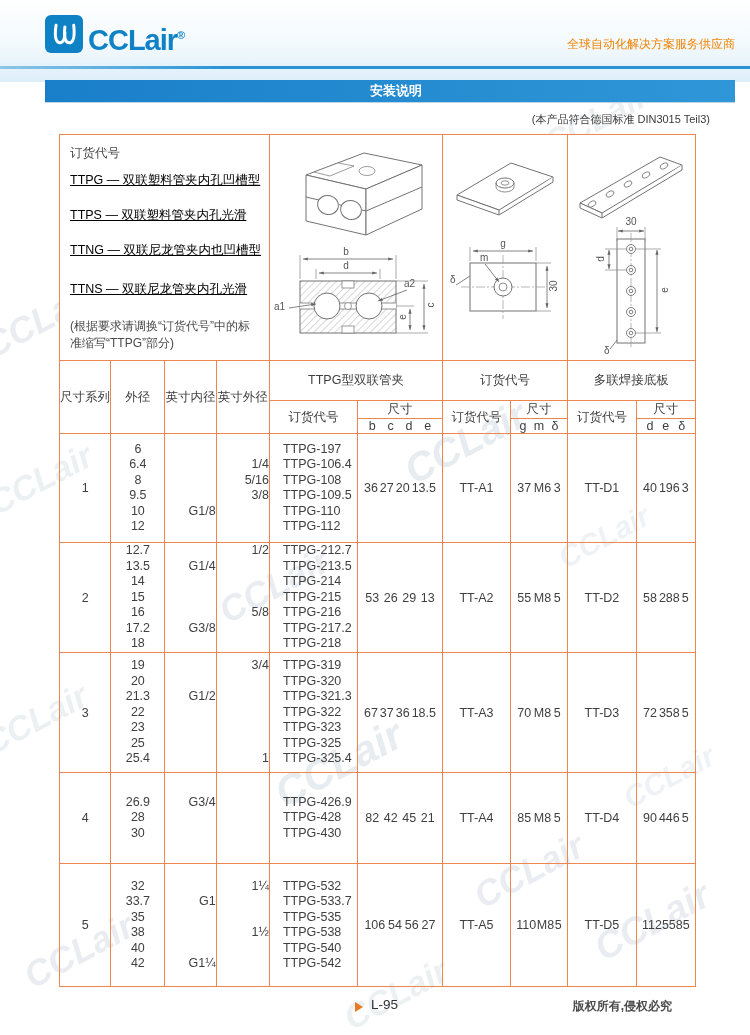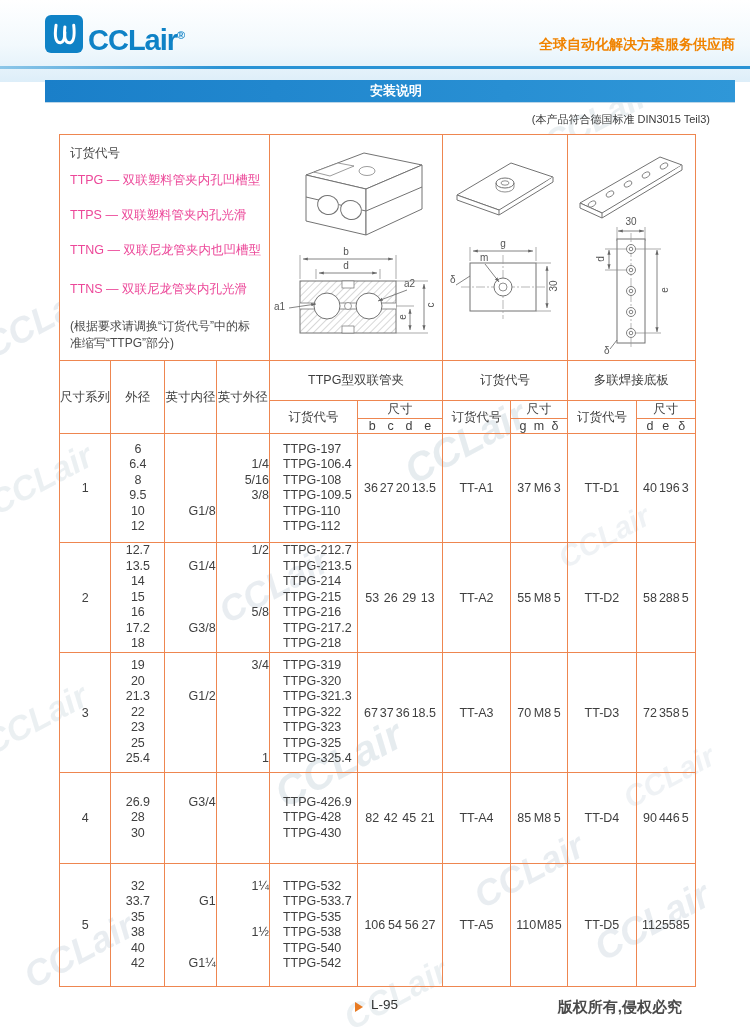--- a/index.html
+++ b/index.html
@@ -20,21 +20,21 @@
     background:linear-gradient(180deg,#ffffff 0%,#f2f9fd 55%,#ddeef9 100%);
   }
   .logo-wrap { position:absolute; left:45px; top:15px; display:flex; align-items:flex-start; }
   .logo-box {
     width:38px; height:38px; background:#0f82c6; border-radius:6px;
     display:flex; align-items:center; justify-content:center;
   }
   .logo-text { font-size:29px; font-weight:bold; color:#0f82c6; letter-spacing:-1px; margin-left:5px; line-height:40px; }
   .logo-reg { font-size:11px; color:#0f82c6; vertical-align:super; font-weight:bold; }
   .tagline {
-    position:absolute; right:15px; top:36px; font-size:14px; font-weight:bold; color:#f08300;
+    position:absolute; right:15px; top:36px; font-size:12px; font-weight:normal; color:#f08300;
   }
   .banner-line { position:absolute; left:0; top:66px; width:750px; height:3px;
     background:linear-gradient(90deg,#8cc6e8,#2a93d5 30%,#2a93d5); }
   
   .section-bar {
     position:absolute; left:45px; top:80px; width:690px; height:22px;
     background:linear-gradient(90deg,#1a7fc9,#2f97d8);
     color:#ffffff; font-size:13px; font-weight:bold; line-height:22px; padding-left:12px;
     box-shadow:0 1px 0 #bcd6e8;
     text-align:center;
@@ -46,38 +46,38 @@
   table.spec td {
     border:1px solid #ee8650; font-size:12.5px; color:#3f3f3f;
     text-align:center; vertical-align:middle; overflow:hidden;
   }
   td.hd { color:#4a4a4a; }
   td.hd-series { font-size:11px; white-space:nowrap; }
   .diag-cell { vertical-align:top !important; background:#ffffff; }
   
   .order-box { text-align:left; padding:10px 8px 0 10px; }
   .ob-title { font-size:12.5px; color:#4a4a4a; margin-bottom:10px; }
-  .ob-item { font-size:12.5px; color:#ec4899; margin-bottom:18px; white-space:nowrap; }
+  .ob-item { font-size:12.5px; color:#000000; margin-bottom:18px; white-space:nowrap;text-decoration:underline; }
   .ob-item:nth-child(3){ margin-bottom:22px; }
   .ob-item:nth-child(4){ margin-bottom:20px; }
   .ob-note { font-size:12px; color:#4a4a4a; line-height:17px; margin-top:4px; }
   
   .stack { display:flex; flex-direction:column; justify-content:center; align-items:center; height:100%; }
   .stack.left { align-items:flex-start; padding-left:13px; }
   .stack.leftpad { align-items:flex-end; padding-left:8px; }
   .ln { height:15.5px; line-height:15.5px; white-space:nowrap; }
   .dims { display:flex; justify-content:space-around; align-items:center; padding:0 5px; }
   .dims span { white-space:nowrap; }
   
   svg text { font-family:"Liberation Sans", sans-serif; font-size:10px; fill:#555; }
   
   .footer-page { position:absolute; left:355px; top:997px; display:flex; align-items:flex-end; }
   .tri { width:0; height:0; border-left:8px solid #e87a22; border-top:5px solid transparent; border-bottom:5px solid transparent; margin-right:8px; }
   .page-num { font-size:13.5px; color:#333; }
-  .copyright { position:absolute; right:68px; top:998px; font-size:15px; font-weight:bold; color:#4a4a4a; }
+  .copyright { position:absolute; right:78px; top:998px; font-size:12px; font-weight:bold; color:#4a4a4a; }
 </style>
 </head>
 <body>
 
 <div class="page">
 
   <div id="wm-layer">
       <div class="wm" style="left: 540px; top: 100px; font-size: 34px; opacity: 0.22; transform: rotate(-28deg);">CCLair</div>
       <div class="wm" style="left: 640px; top: 18px; font-size: 30px; opacity: 0.2; transform: rotate(-28deg);">CCLair</div>
       <div class="wm" style="left: 210px; top: 195px; font-size: 32px; opacity: 0.18; transform: rotate(-28deg);">CCLair</div>

